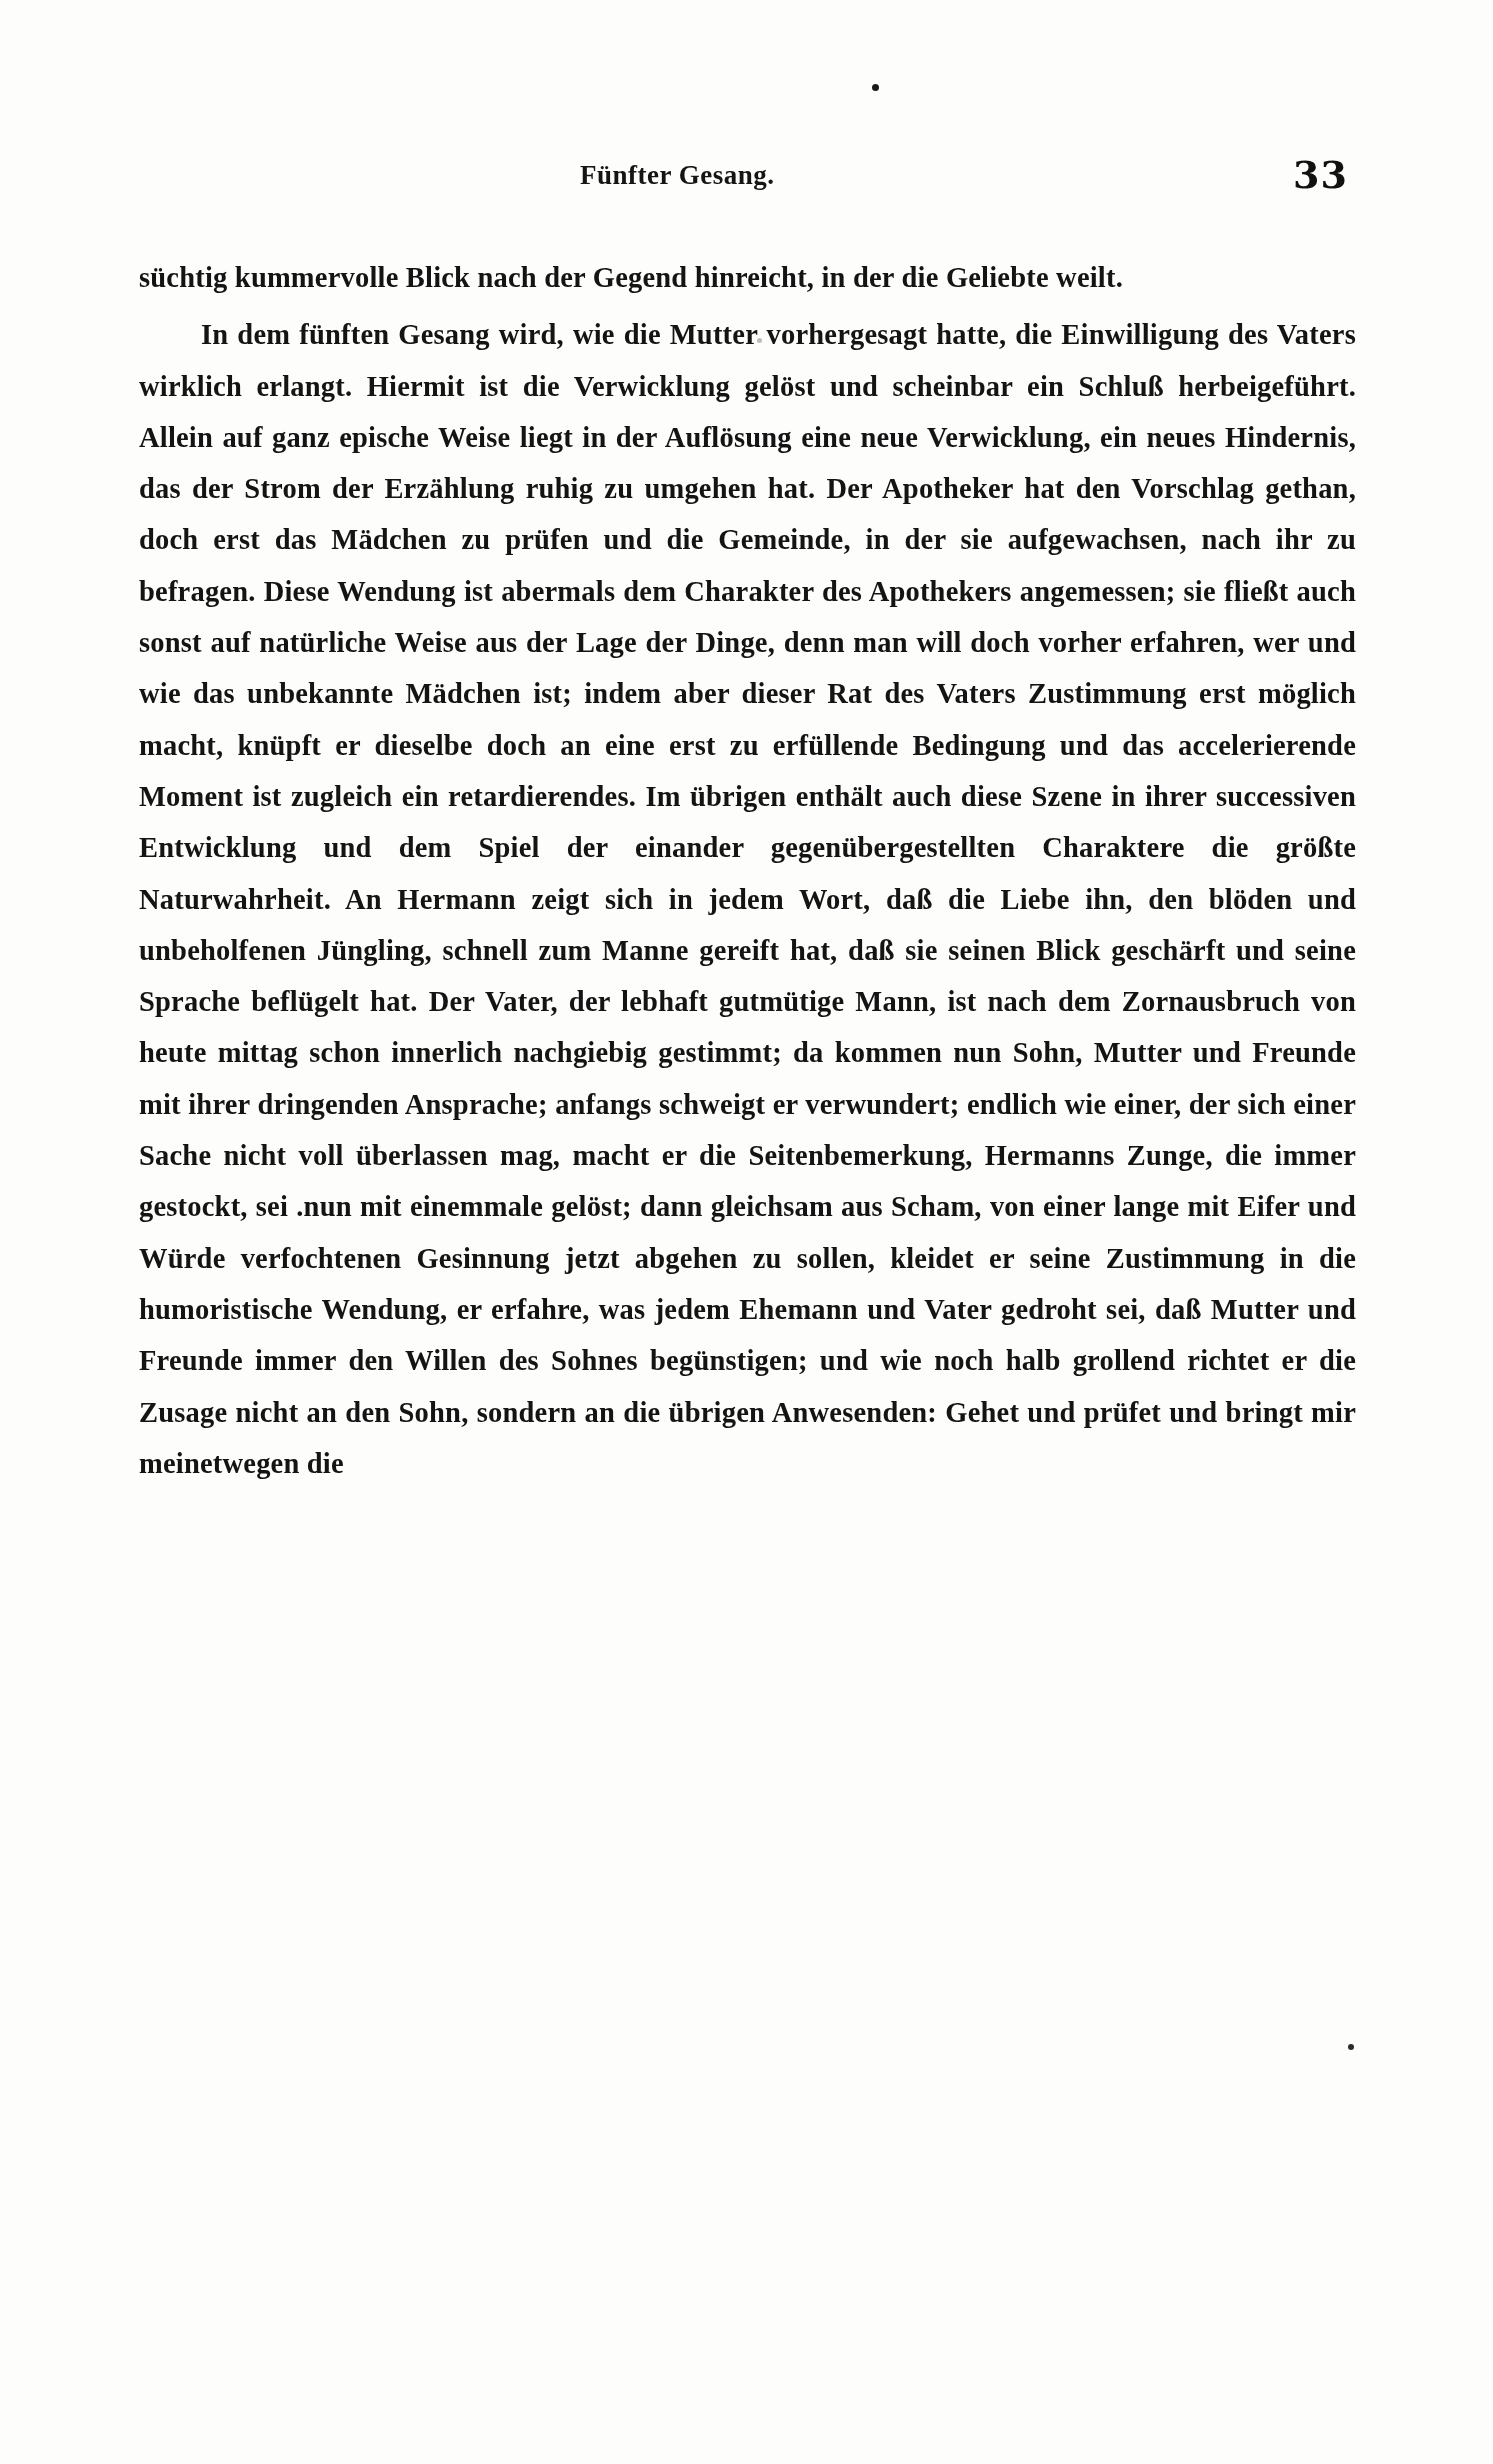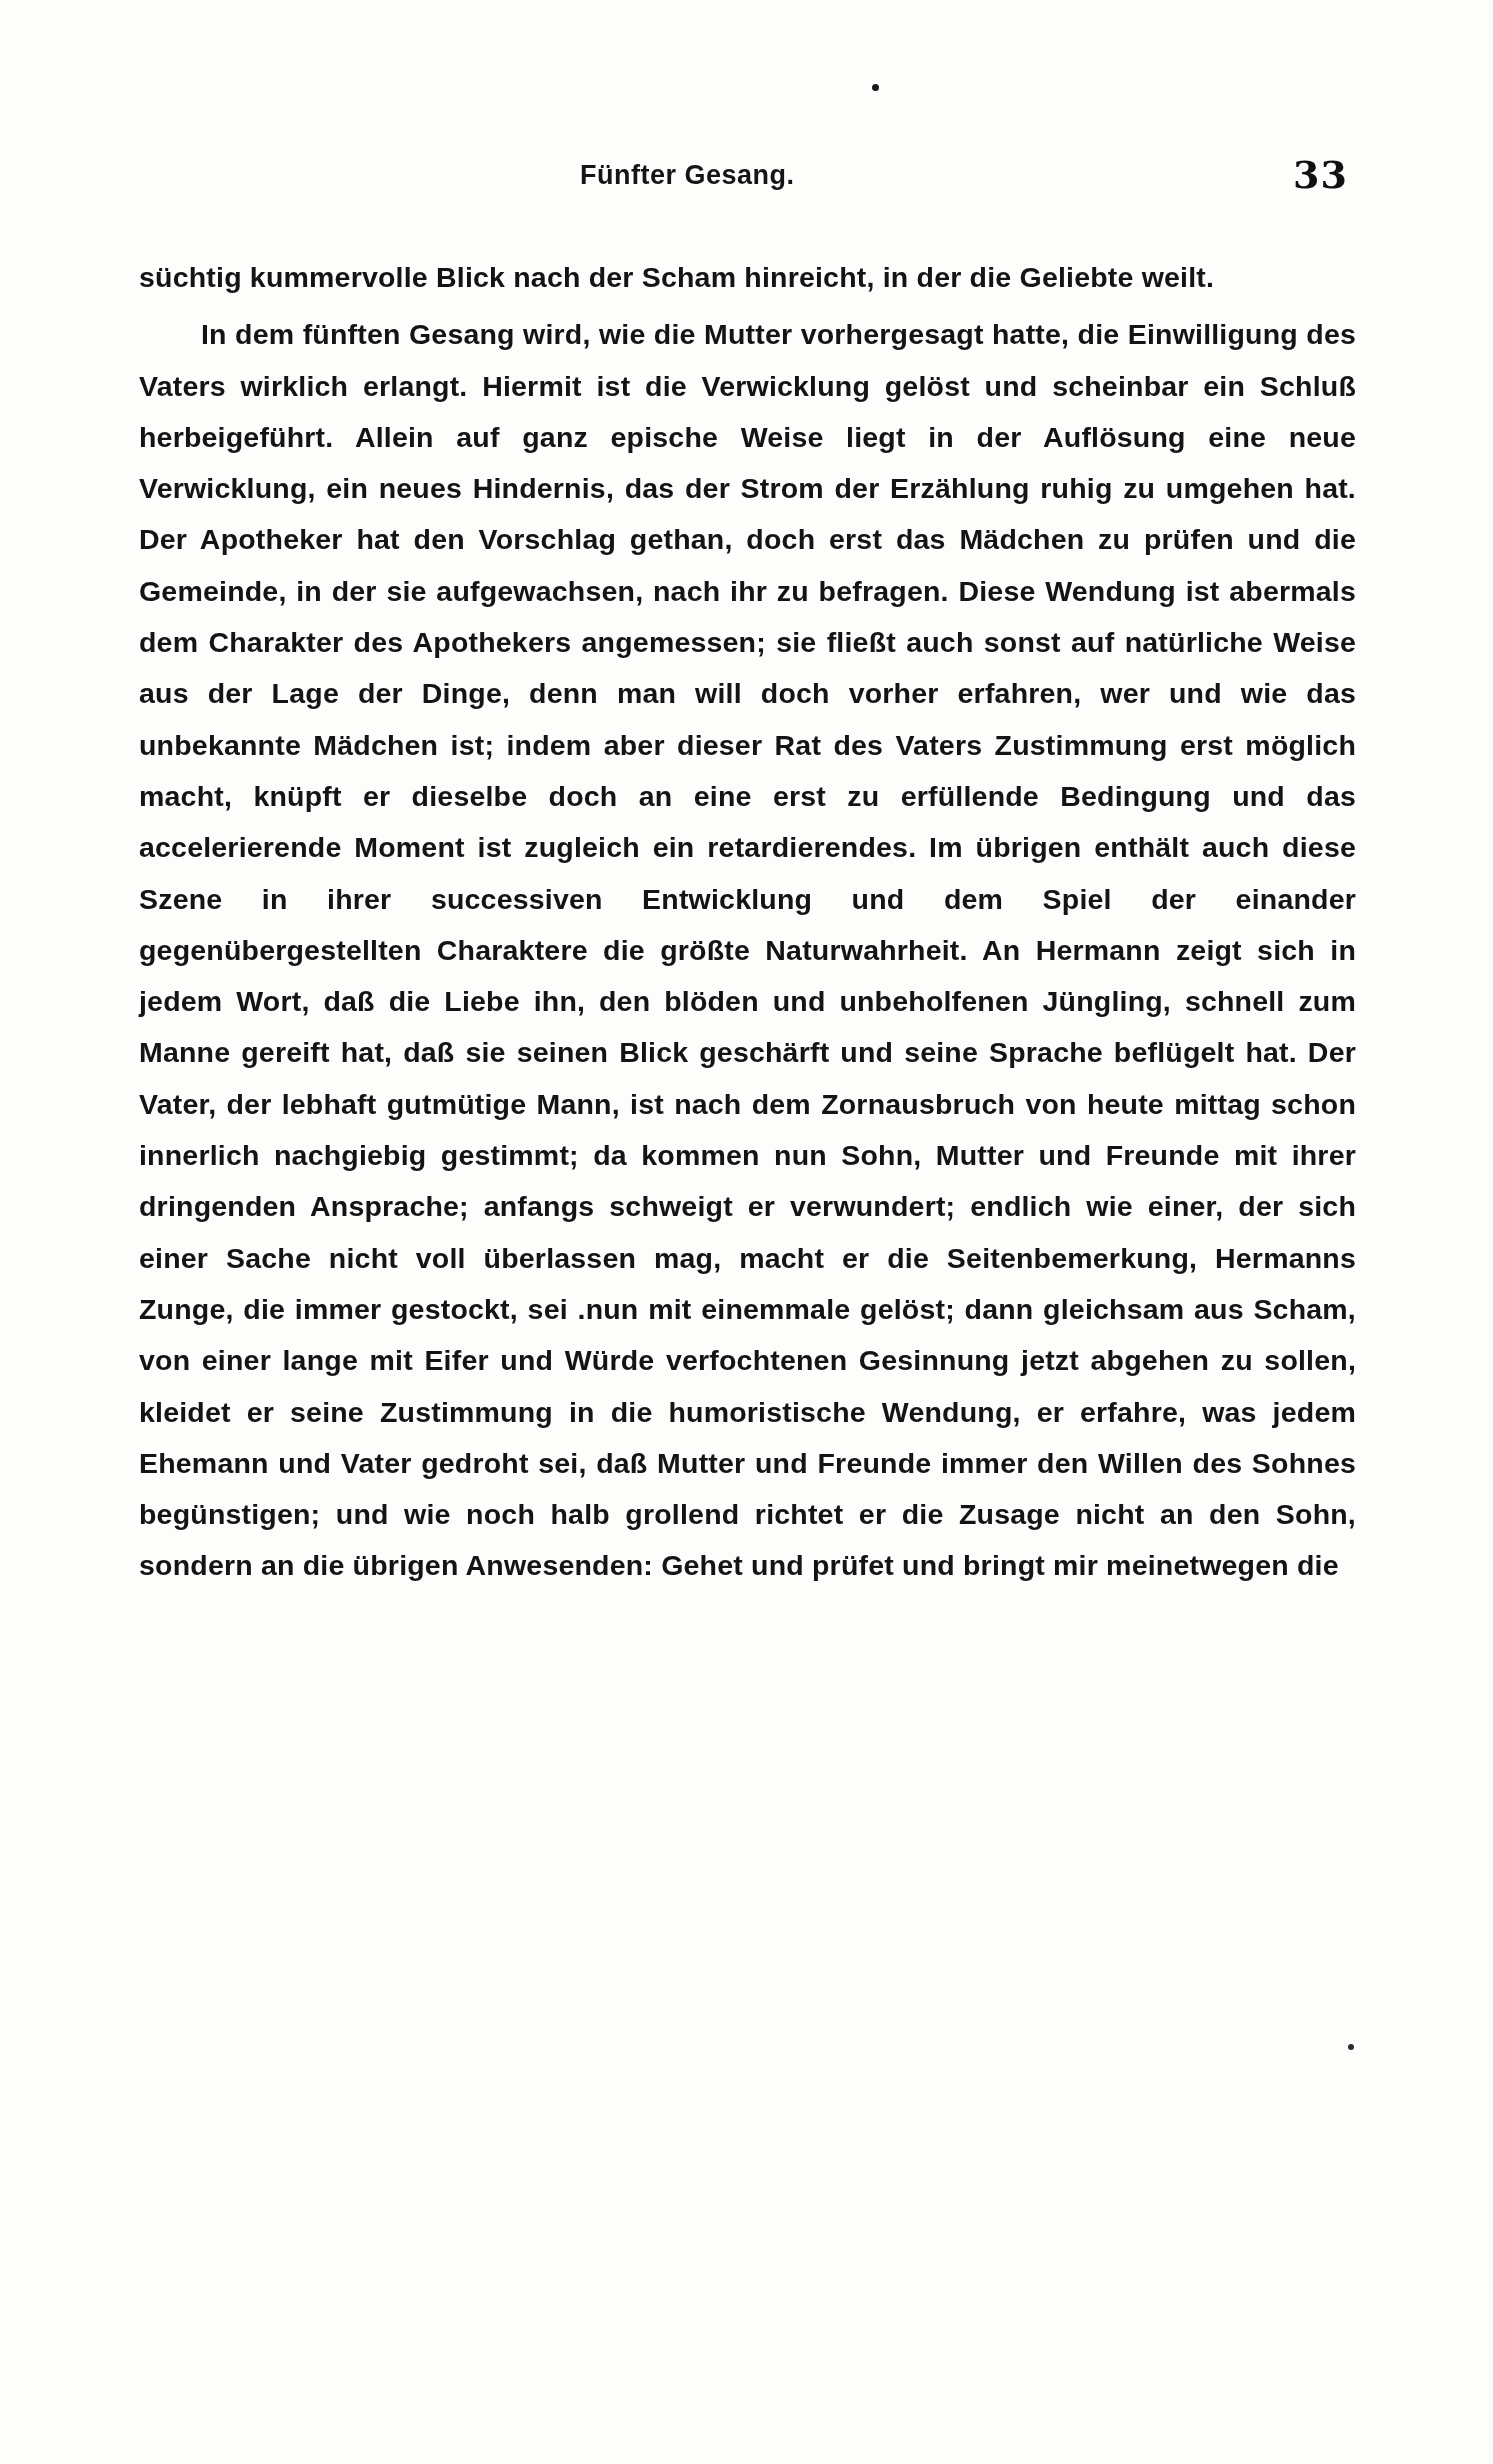--- a/index.html
+++ b/index.html
@@ -92,21 +92,21 @@
   .para + .para {
     margin-top: 6px;
   }
 
   .para.indented {
     text-indent: 62px;
   }
 
   
   .fraktur {
-    font-family: Liberation Sans, sans-serif;
+    font-family: Liberation Serif, serif;
     font-weight: 600;
     transform-origin: left top;
   }
 
   .faint-mark {
     position: absolute;
     left: 757px;
     top: 338px;
     width: 5px;
     height: 5px;
@@ -122,17 +122,17 @@
   <div class="top-dot"></div>
   <div class="margin-dot-right"></div>
   <div class="faint-mark"></div>
 
   <div class="running-head">
     <div class="head-title fraktur">Fünfter Gesang.</div>
     <div class="page-number">33</div>
   </div>
 
   <div class="body-block">
-    <p class="para fraktur">süchtig kummervolle Blick nach der Scham hinreicht, in der die Geliebte weilt.</p>
+    <p class="para fraktur">süchtig kummervolle Blick nach der Gegend hinreicht, in der die Geliebte weilt.</p>
     <p class="para fraktur indented">In dem fünften Gesang wird, wie die Mutter vorhergesagt hatte, die Einwilligung des Vaters wirklich erlangt. Hiermit ist die Verwicklung gelöst und scheinbar ein Schluß herbeigeführt. Allein auf ganz epische Weise liegt in der Auflösung eine neue Verwicklung, ein neues Hindernis, das der Strom der Erzählung ruhig zu umgehen hat. Der Apotheker hat den Vorschlag gethan, doch erst das Mädchen zu prüfen und die Gemeinde, in der sie aufgewachsen, nach ihr zu befragen. Diese Wendung ist abermals dem Charakter des Apothekers angemessen; sie fließt auch sonst auf natürliche Weise aus der Lage der Dinge, denn man will doch vorher erfahren, wer und wie das unbekannte Mädchen ist; indem aber dieser Rat des Vaters Zustimmung erst möglich macht, knüpft er dieselbe doch an eine erst zu erfüllende Bedingung und das accelerierende Moment ist zugleich ein retardierendes. Im übrigen enthält auch diese Szene in ihrer successiven Entwicklung und dem Spiel der einander gegenübergestellten Charaktere die größte Naturwahrheit. An Hermann zeigt sich in jedem Wort, daß die Liebe ihn, den blöden und unbeholfenen Jüngling, schnell zum Manne gereift hat, daß sie seinen Blick geschärft und seine Sprache beflügelt hat. Der Vater, der lebhaft gutmütige Mann, ist nach dem Zornausbruch von heute mittag schon innerlich nachgiebig gestimmt; da kommen nun Sohn, Mutter und Freunde mit ihrer dringenden Ansprache; anfangs schweigt er verwundert; endlich wie einer, der sich einer Sache nicht voll überlassen mag, macht er die Seitenbemerkung, Hermanns Zunge, die immer gestockt, sei .nun mit einemmale gelöst; dann gleichsam aus Scham, von einer lange mit Eifer und Würde verfochtenen Gesinnung jetzt abgehen zu sollen, kleidet er seine Zustimmung in die humoristische Wendung, er erfahre, was jedem Ehemann und Vater gedroht sei, daß Mutter und Freunde immer den Willen des Sohnes begünstigen; und wie noch halb grollend richtet er die Zusage nicht an den Sohn, sondern an die übrigen Anwesenden: Gehet und prüfet und bringt mir meinetwegen die</p>
   </div>
 
 </div>
 
 </body></html>

